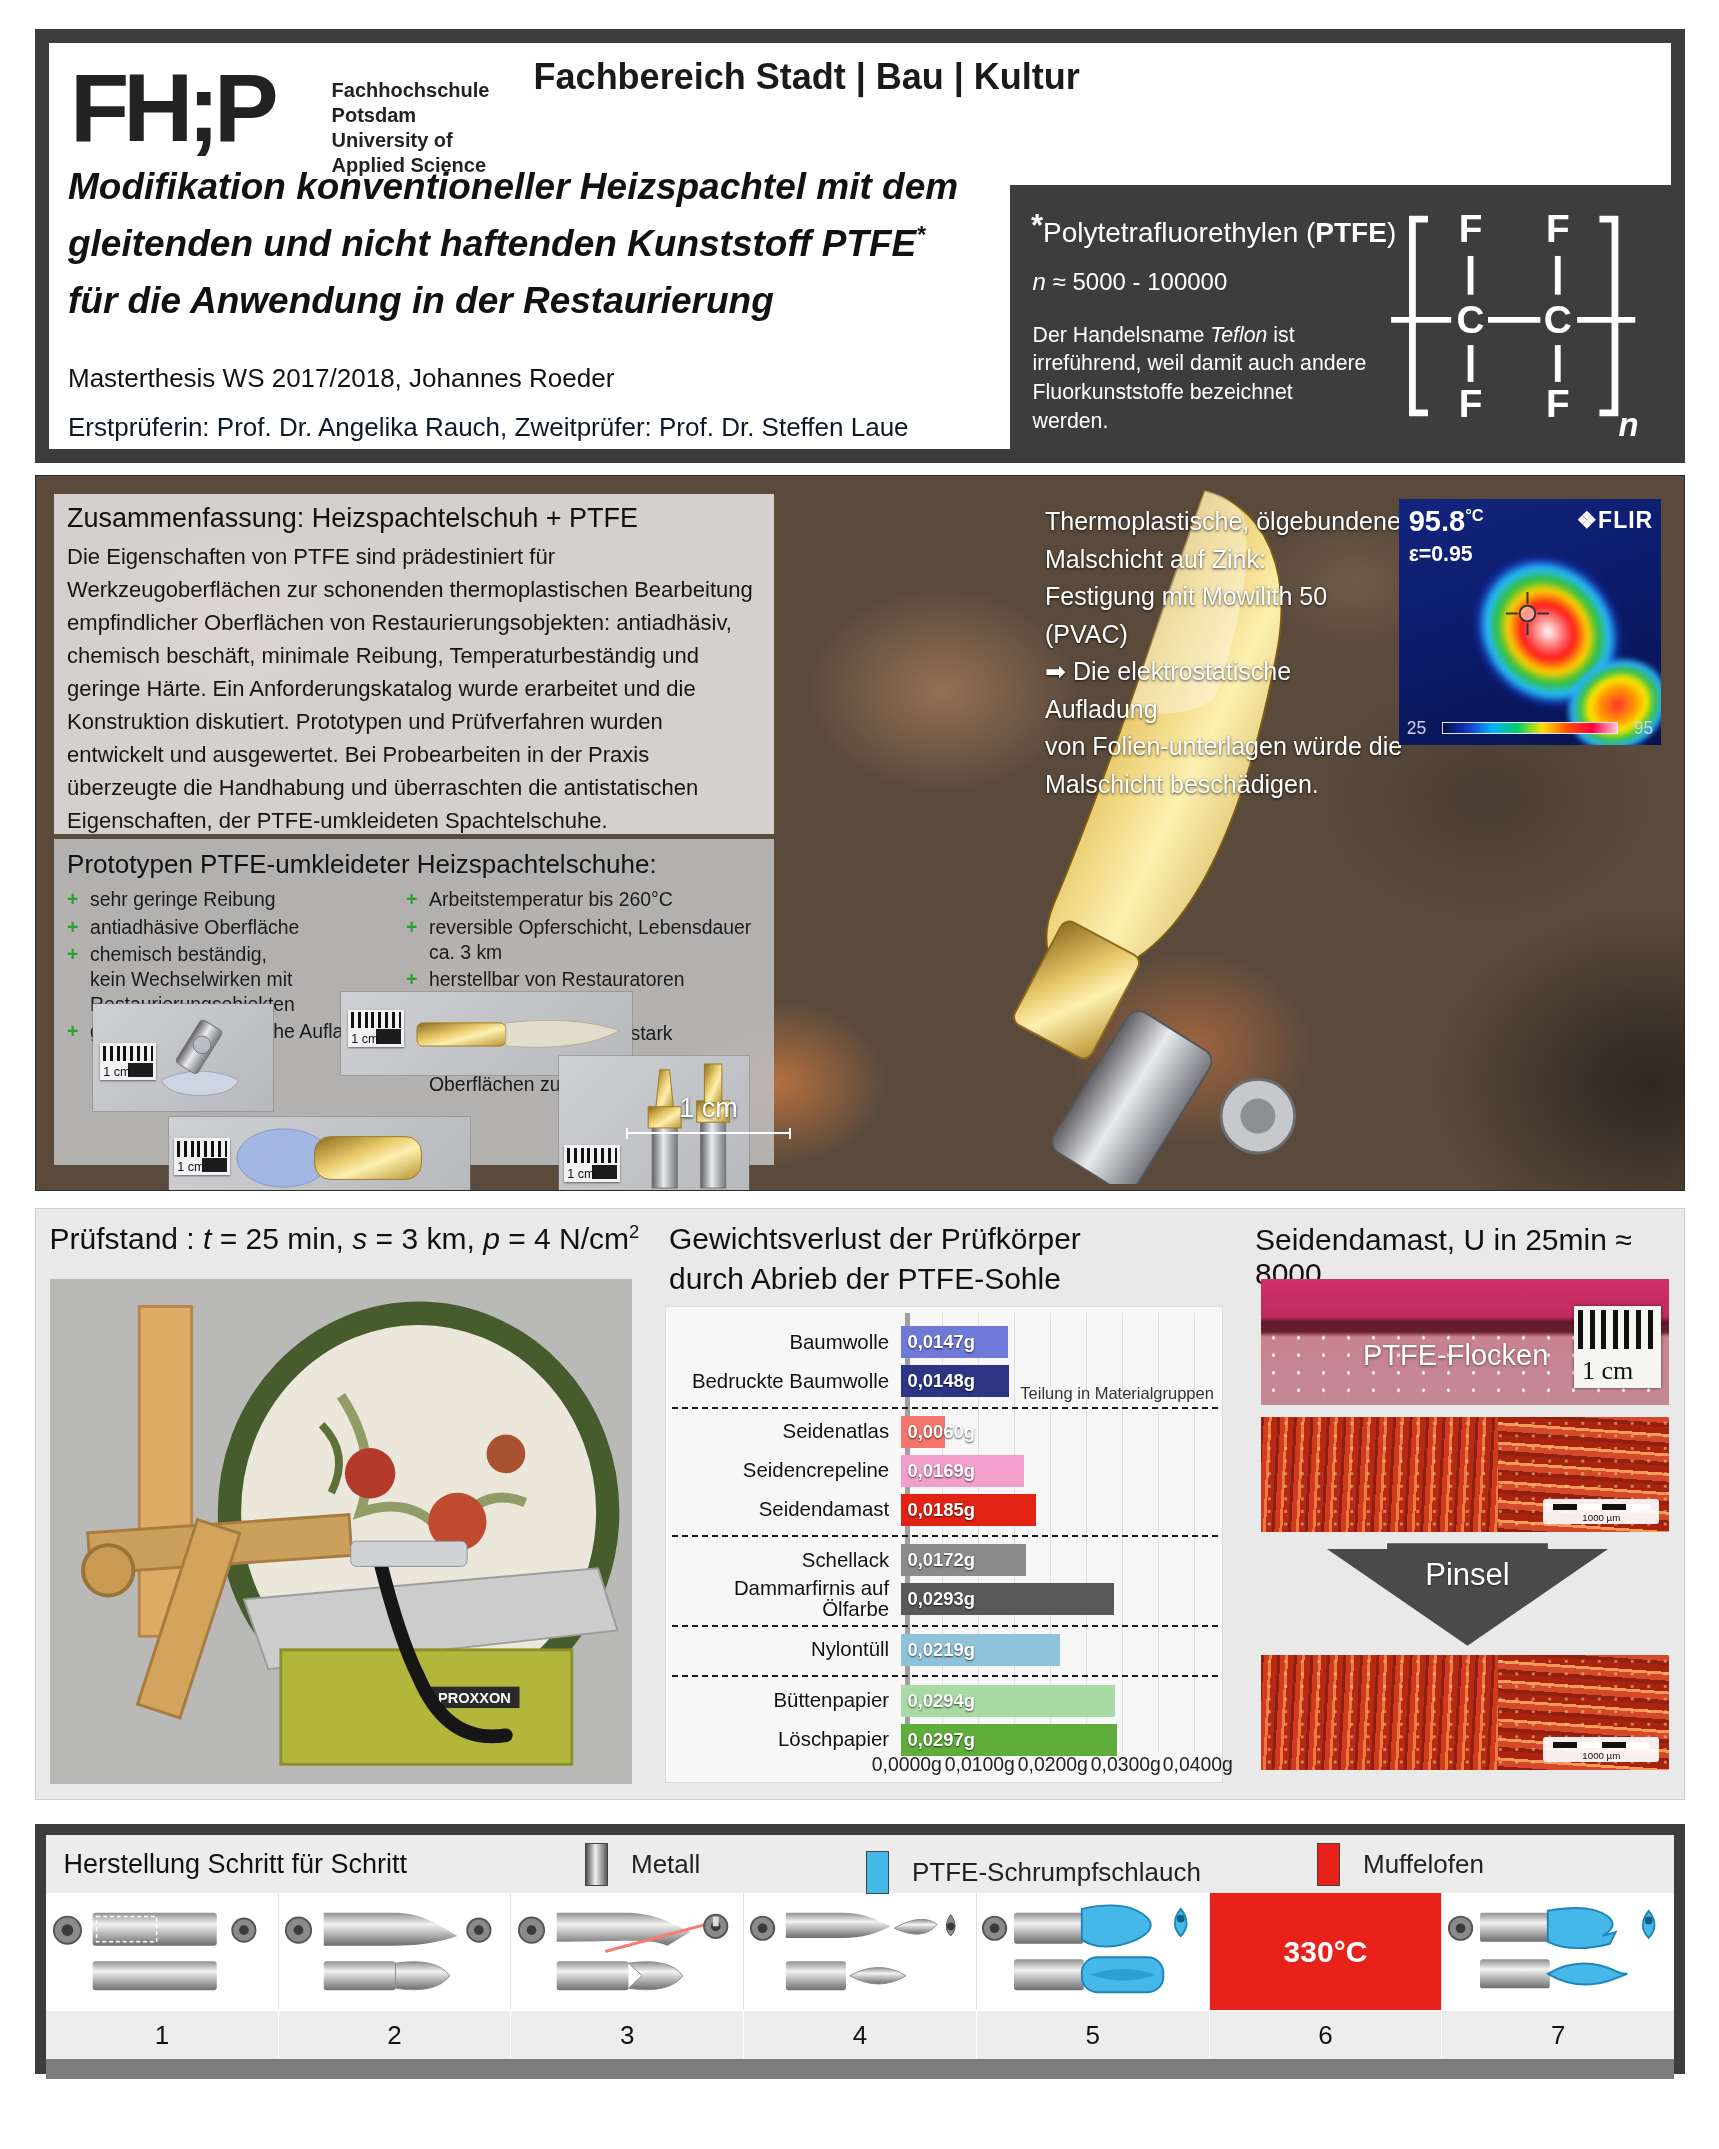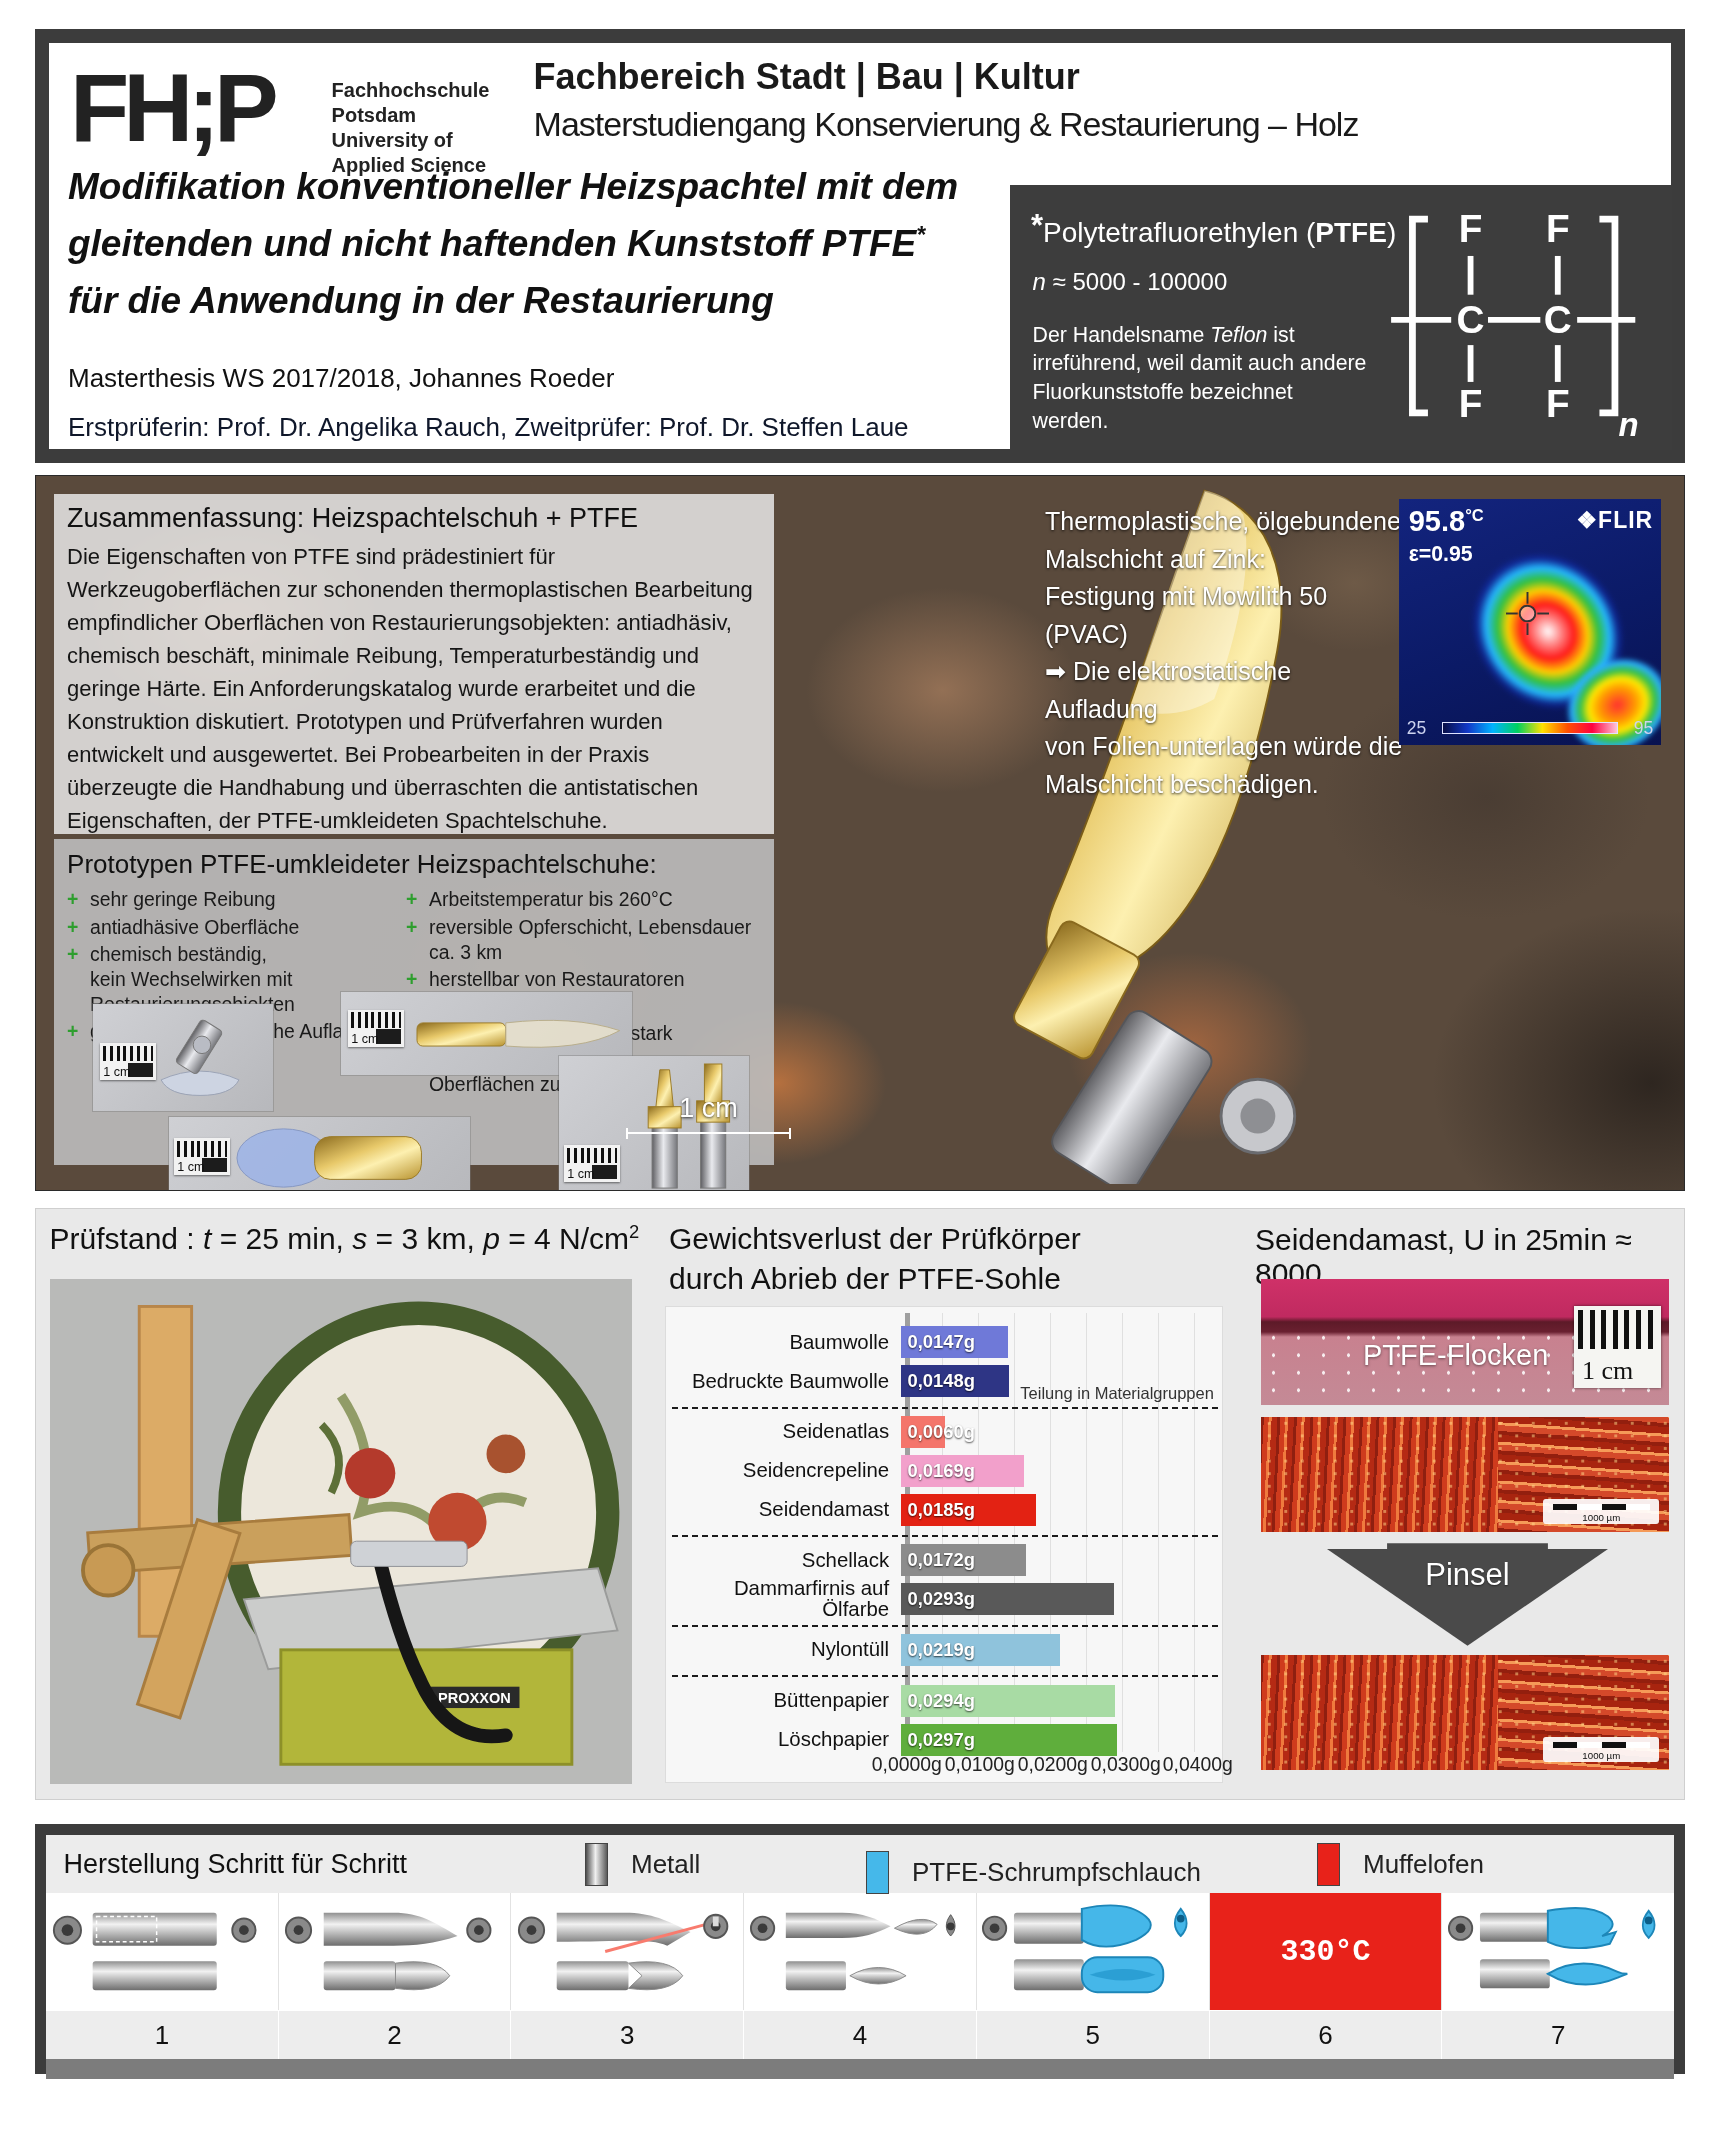--- a/index.html
+++ b/index.html
@@ -143,21 +143,21 @@
   .prod-title { position:absolute; left:17.5px; top:13.6px; font-size:27px; color:#111; }
   .legend-item { position:absolute; top:7.8px; display:flex; align-items:center; gap:23px; }
   .li-metall { left:539px; } .li-ptfe { left:820px;margin-top:8px; } .li-ofen { left:1271px; }
   .legend-swatch { width:23px; height:43px; border:1px solid #444; }
   .sw-metal { background:linear-gradient(90deg,#4d4d4d,#f0f0f0 45%,#5a5a5a); }
   .legend-label { font-size:26px; color:#222; }
   .prod-steps { display:flex; height:117px; background:#fff; }
   .prod-step { flex:1; position:relative; border-right:1px solid #e2e2e2; display:flex; align-items:center; justify-content:center; }
   .prod-step:last-child { border-right:none; }
   .prod-step.oven { background:#e8221a; }
-  .oven-temp { color:#fff; font-size:30px; font-weight:bold;font-family:Liberation Mono, monospace; }
+  .oven-temp { color:#fff; font-size:30px; font-weight:bold; }
   .prod-nums { display:flex; height:49px; background:#ededed; border-top:1.9px solid #fff; }
   .prod-num { flex:1; display:flex; align-items:center; justify-content:center; font-size:26px; color:#111; border-right:1.9px solid #fff; }
   .prod-num:last-child { border-right:none; }
   .prod-foot { height:20.4px; background:#7c7c7c; margin-top:0; }
 
   svg text { font-family:"Liberation Sans",sans-serif; }
 </style>
 </head>
 <body>
 
@@ -183,21 +183,20 @@
 </svg>
 
 <div class="header-box">
   <div class="header-inner">
     <div class="logo">FH;P</div>
     <div class="logo-sub">Fachhochschule
 Potsdam
 University of
 Applied Science</div>
     <div class="dept">Fachbereich Stadt | Bau | Kultur</div>
-    <div class="program">Masterstudiengang Konservierung &amp; Restaurierung – Holz</div>
     <div class="main-title">
       <span>Modifikation konventioneller Heizspachtel mit dem</span><br>
       <span>gleitenden und nicht haftenden Kunststoff PTFE</span><sup>*</sup><br>
       <span>für die Anwendung in der Restaurierung</span>
     </div>
     <div class="thesis-line">Masterthesis WS 2017/2018, Johannes Roeder</div>
     <div class="examiner-line">Erstprüferin: Prof. Dr. Angelika Rauch, Zweitprüfer: Prof. Dr. Steffen Laue</div>
 
     <div class="ptfe-box">
       <div class="ptfe-head">

